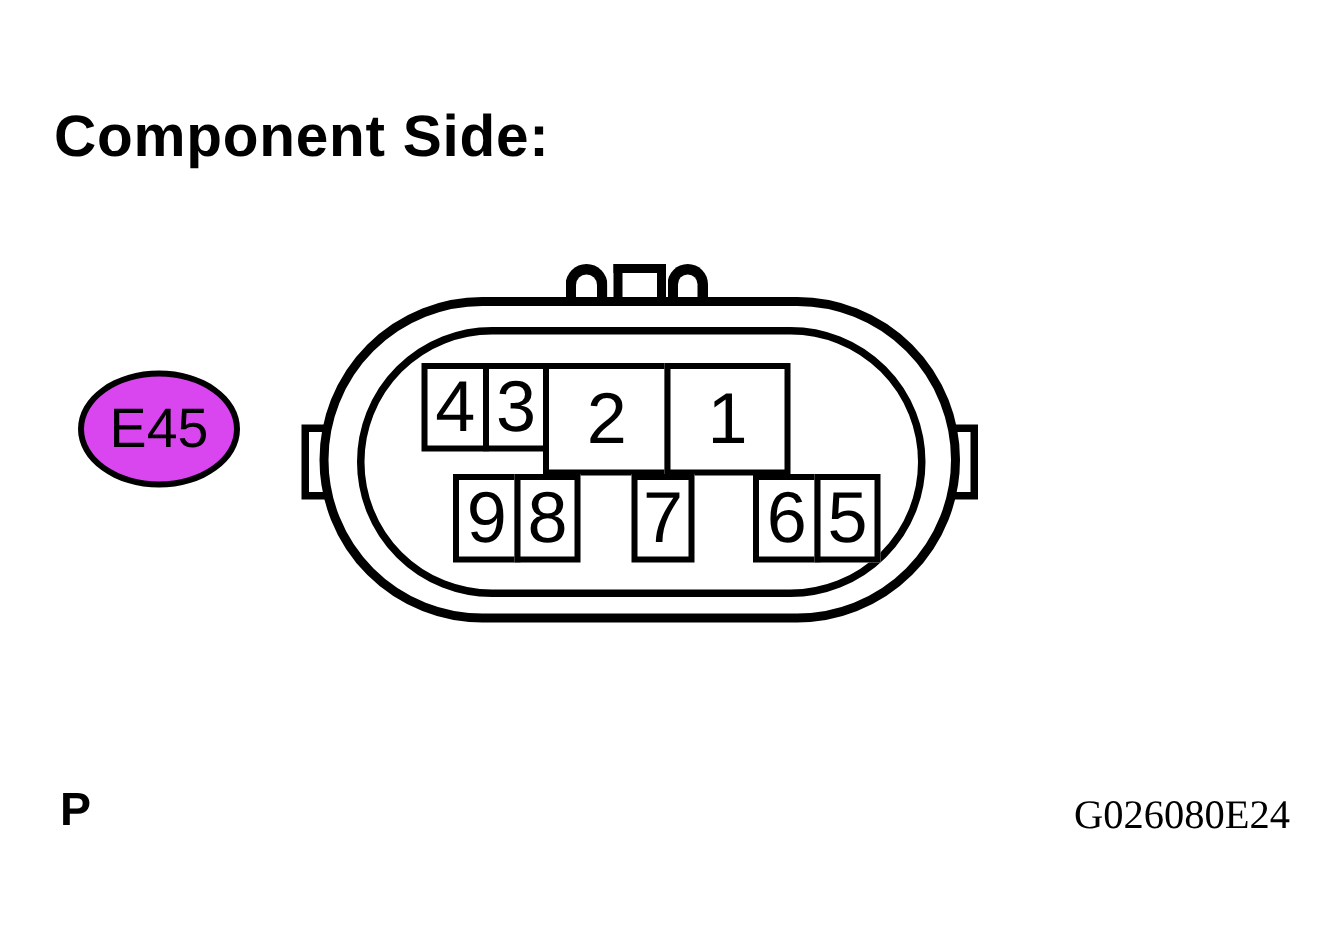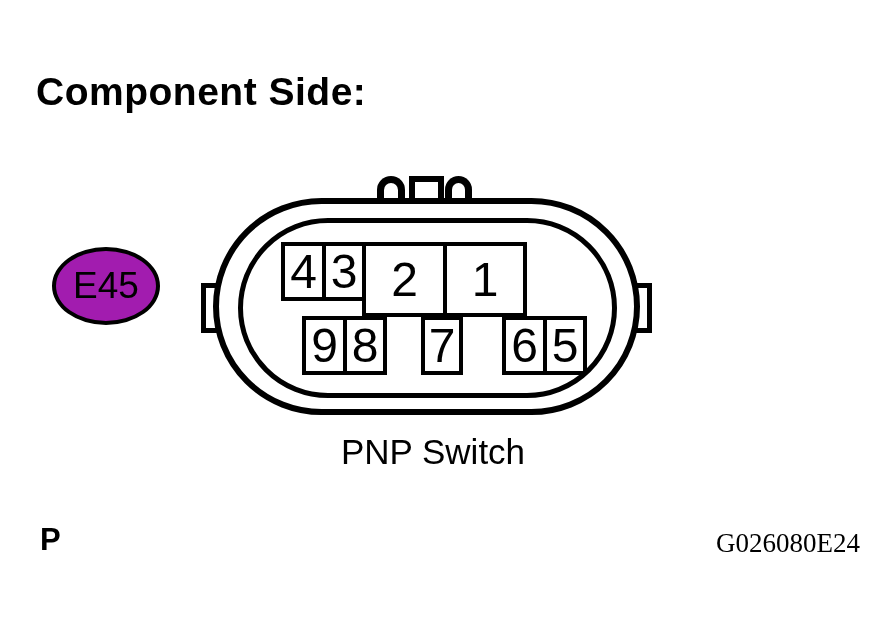--- a/index.html
+++ b/index.html
@@ -24,21 +24,21 @@
   }
 
   
   .id-badge {
     left: 52px; top: 247px;
     width: 108px; height: 78px;
     border: 4px solid #000;
     border-radius: 50%;
     display: flex; align-items: center; justify-content: center;
     font-size: 37px;
-    background: #a21caf;
+    background: #d946ef;
   }
 
   
   .outer-shell {
     left: 213px; top: 198px;
     width: 427px; height: 217px;
     border: 6px solid #000;
     border-radius: 109px;
     background: #fff;
     z-index: 2;
@@ -139,19 +139,18 @@
     <div class="abs pin pin-2">2</div>
     <div class="abs pin pin-1">1</div>
 
     <div class="abs pin pin-9">9</div>
     <div class="abs pin pin-8">8</div>
     <div class="abs pin pin-7">7</div>
     <div class="abs pin pin-6">6</div>
     <div class="abs pin pin-5">5</div>
   </div>
 
-  <div class="abs connector-name">PNP Switch</div>
 
   <div class="abs footer-letter">P</div>
 
   <div class="abs figure-code">G026080E24</div>
 
 </div>
 
 </body></html>

